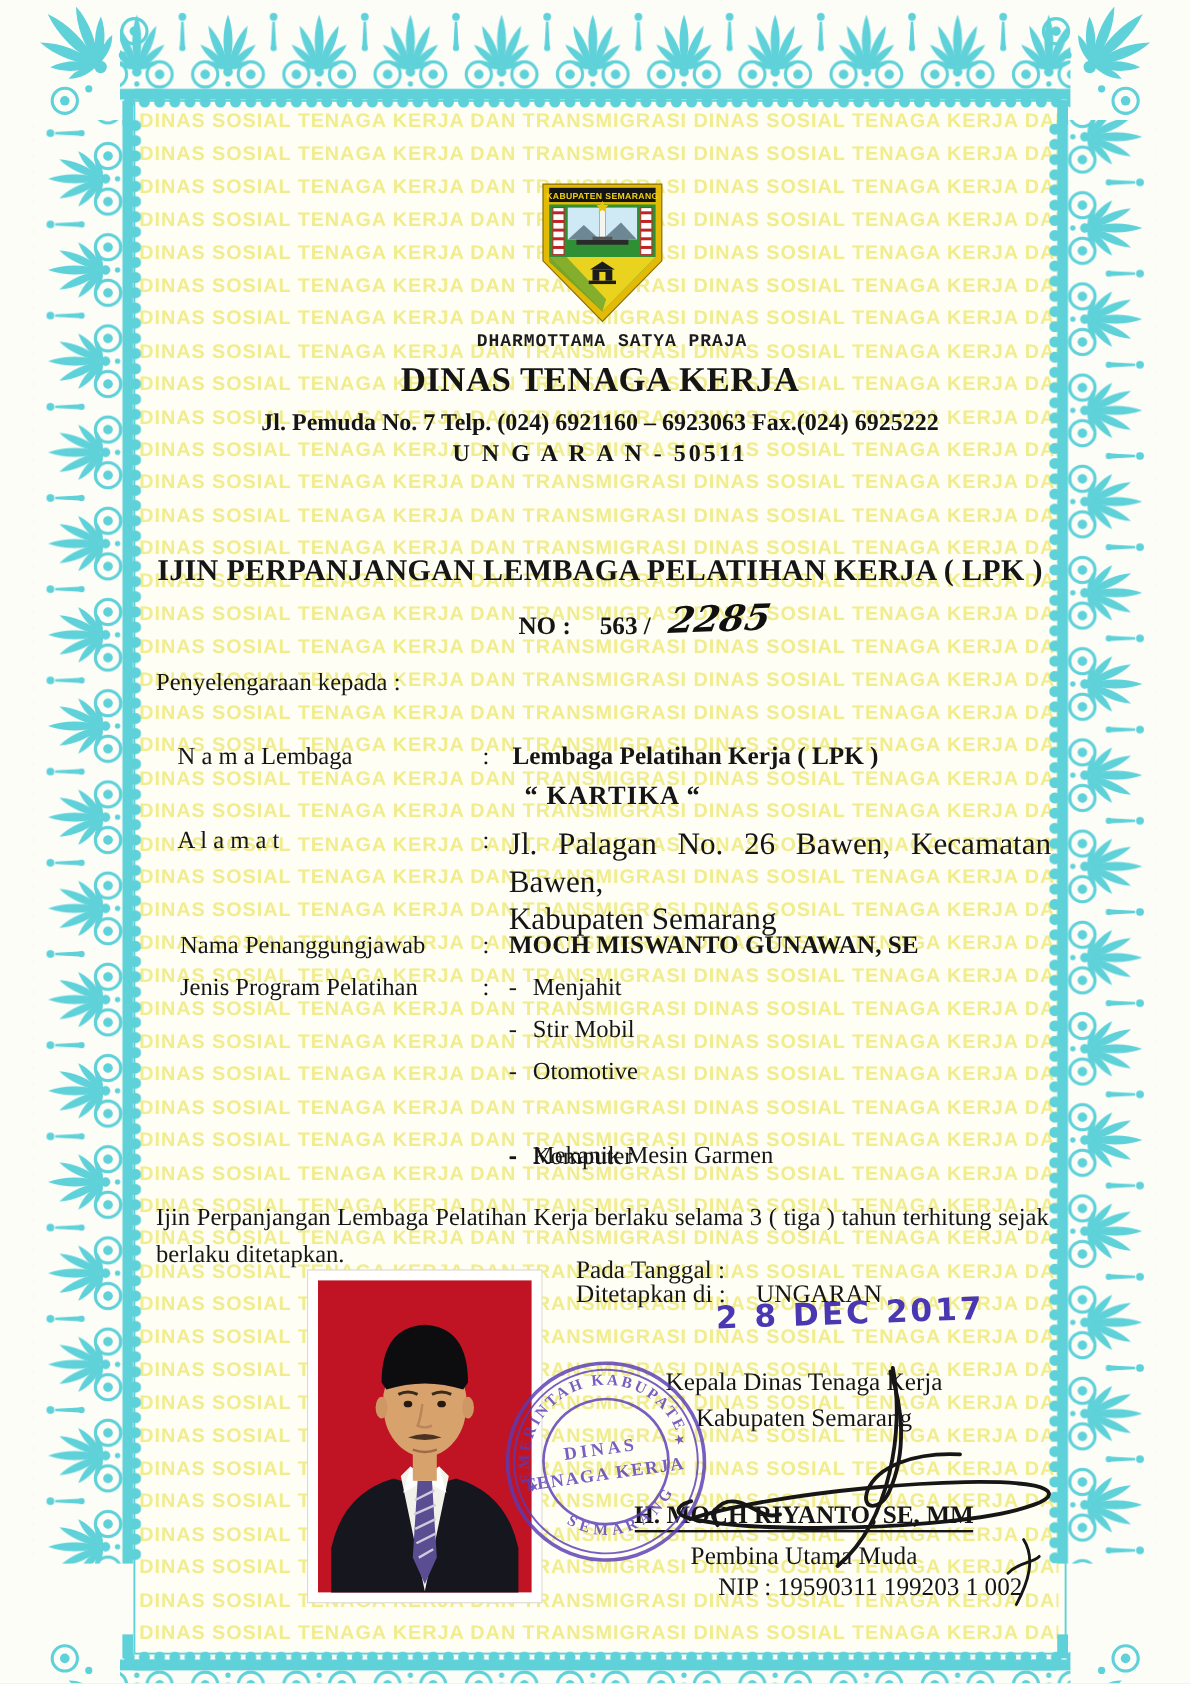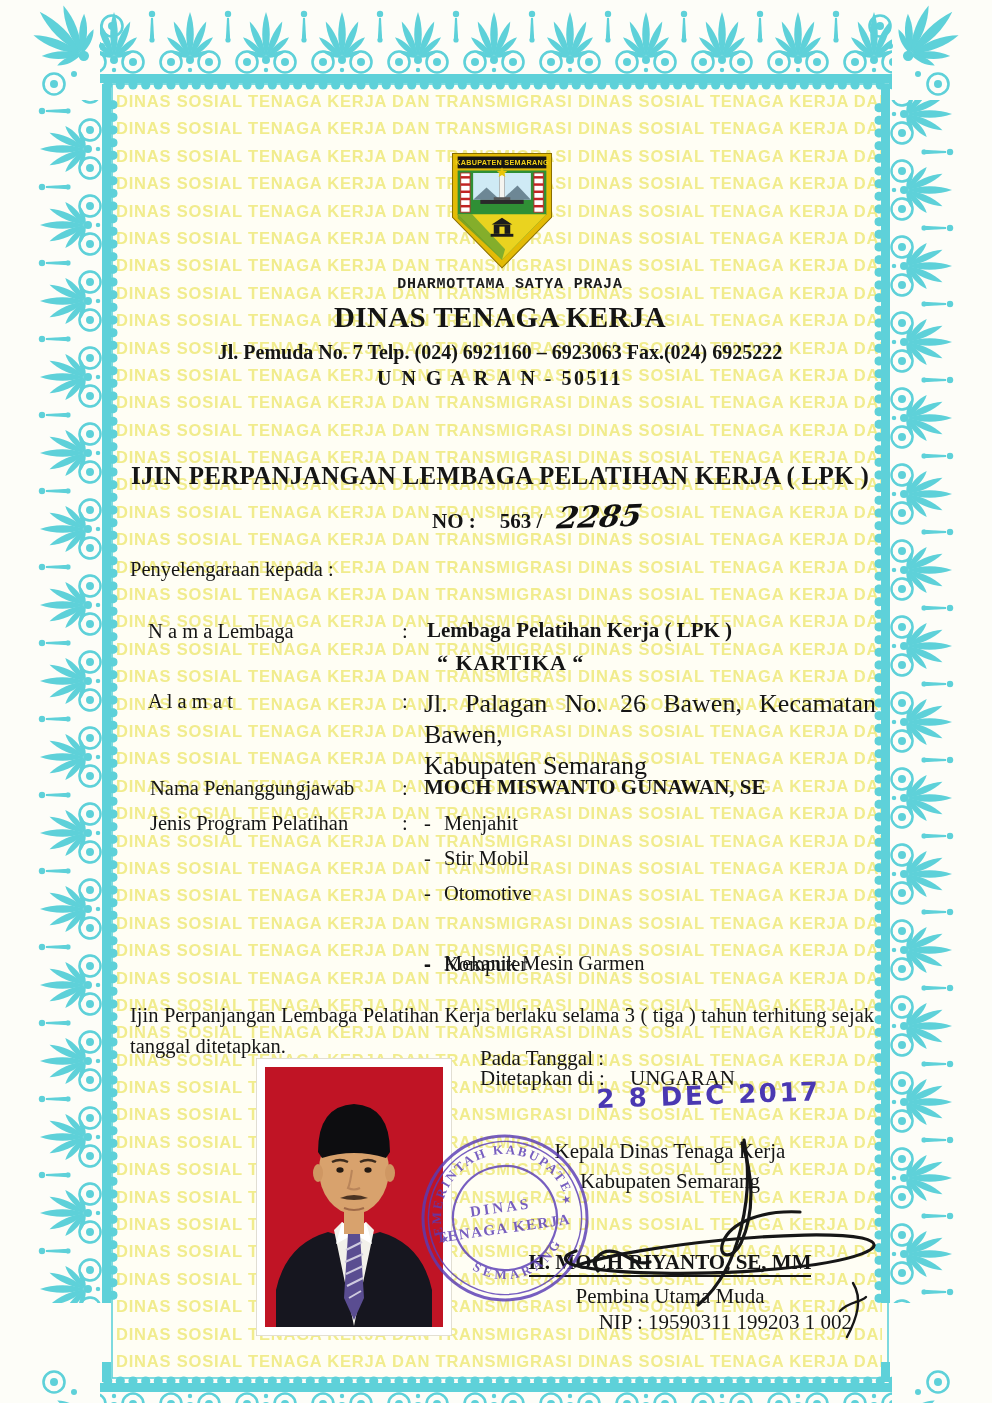--- a/index.html
+++ b/index.html
@@ -261,21 +261,21 @@
     </div>
     <div class="prog-item" style="top:917px;margin-top:36px;">
       <span class="dash">-</span><span>Komputer</span>
     </div>
     <div class="prog-item" style="top:952px;">
       <span class="dash">-</span><span>Mekanik Mesin Garmen</span>
     </div>
 
     <div class="abs validity para">
       <div class="jl">Ijin Perpanjangan Lembaga Pelatihan Kerja  berlaku selama 3 ( tiga ) tahun terhitung sejak</div>
-      <div>tanggal ditetapkan.</div>
+      <div>berlaku ditetapkan.</div>
     </div>
 
     <svg class="abs photo-svg" width="196" height="278" viewBox="0 0 196 278">
       <rect x="0" y="0" width="196" height="278" fill="#ffffff" stroke="#d8d4c4" stroke-width="1.5"></rect>
       <rect x="9" y="9" width="178" height="260" fill="#c01425"></rect>
       <g>
         <path d="M20,269 L20,232 Q30,186 72,174 L98,182 L124,174 Q166,186 176,232 L176,269 Z" fill="#16161f"></path>
         <path d="M78,172 L98,268 L118,172 L110,164 L98,172 L86,164 Z" fill="#f2f1ea"></path>
         <path d="M86,164 L98,176 L80,186 Z" fill="#ffffff"></path>
         <path d="M110,164 L98,176 L116,186 Z" fill="#ffffff"></path>

